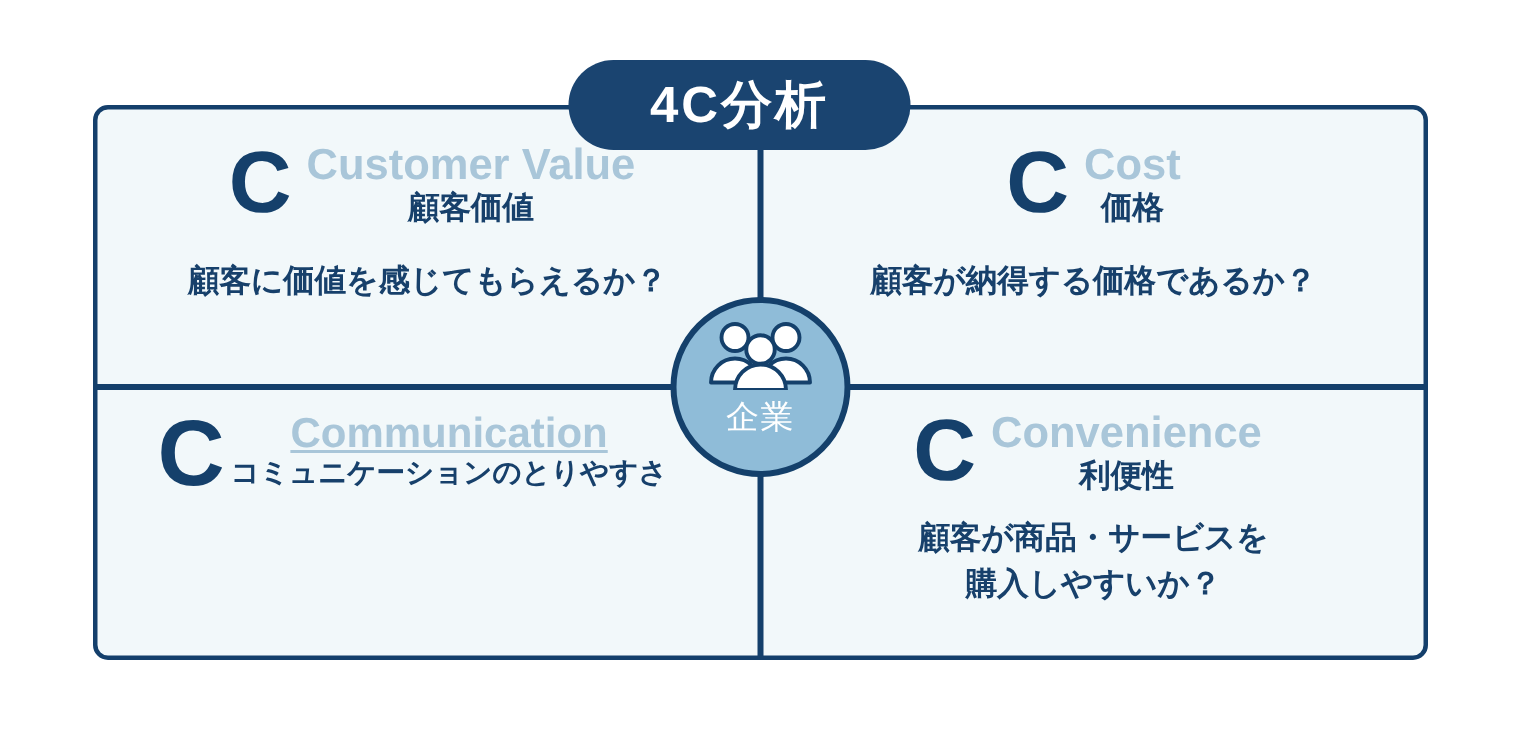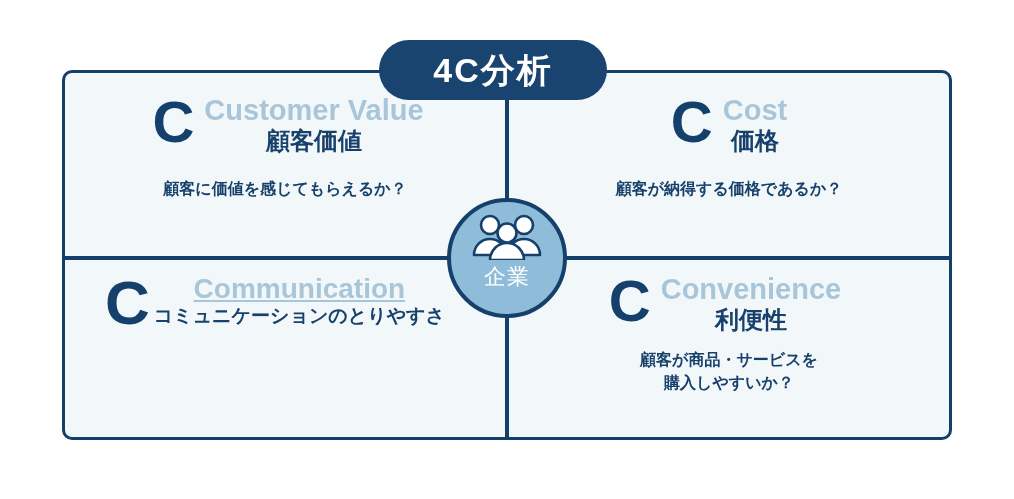--- a/index.html
+++ b/index.html
@@ -109,29 +109,29 @@
   .en-label {
     color: #a9c6d9;
     font-weight: bold;
     font-size: 29px;
     line-height: 1.08;
     white-space: nowrap;
   }
   .jp-label {
     color: #17406b;
     font-weight: bold;
-    font-size: 24px;
+    font-size: 21px;
     line-height: 1.15;
     margin-top: 1px;
     white-space: nowrap;
   }
   .question {
     color: #17406b;
     font-weight: bold;
-    font-size: 16px;
+    font-size: 21px;
     line-height: 1.45;
     text-align: center;
     white-space: pre-line;
   }
 
   
   .quad-tl { padding-top: 22px; }
   .quad-tr { padding-top: 22px; }
   .quad-bl { padding-top: 14px; }
   .quad-br { padding-top: 14px; }

